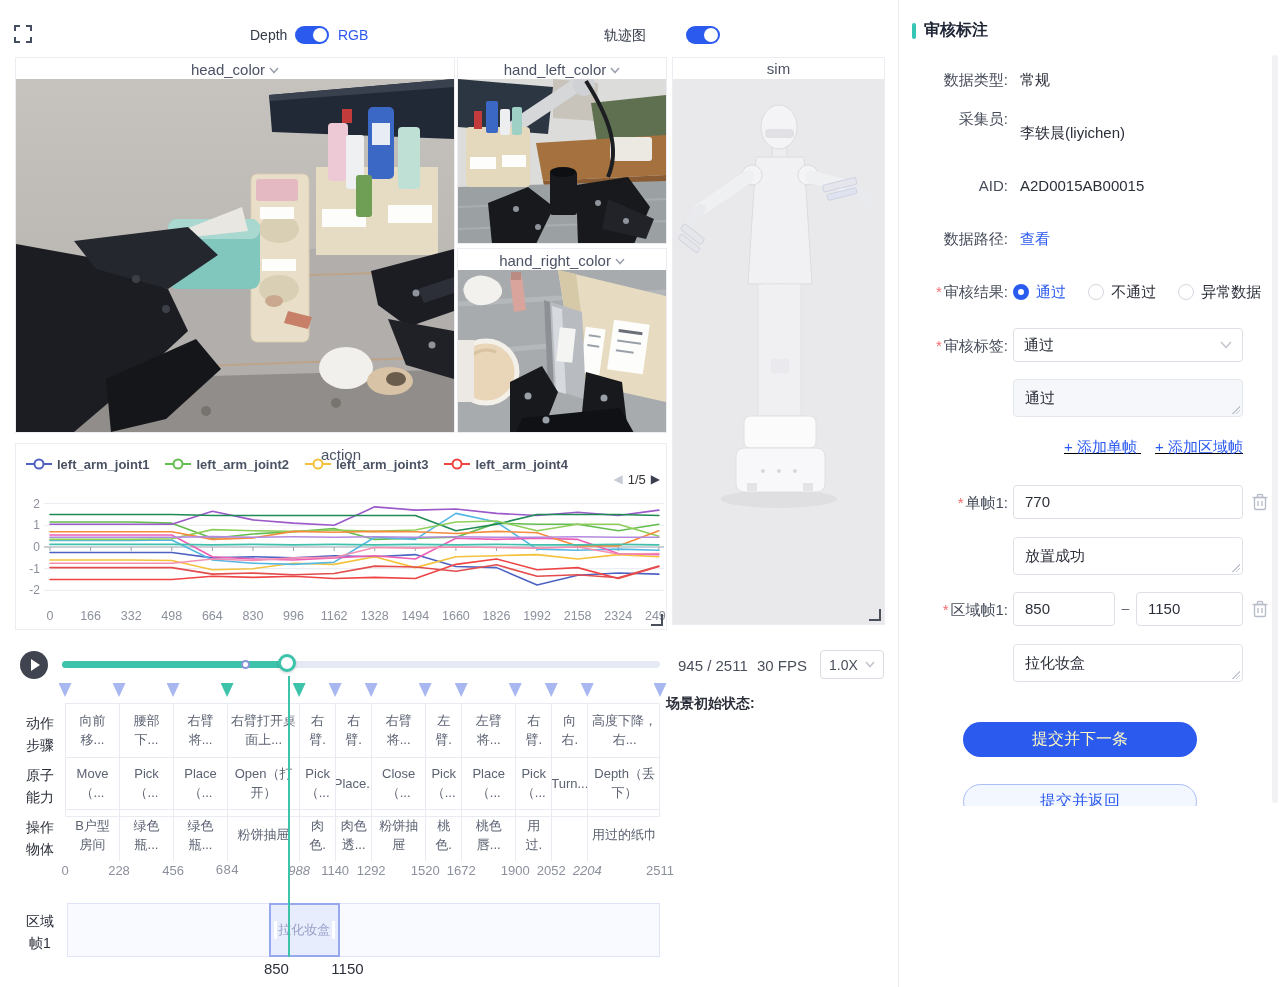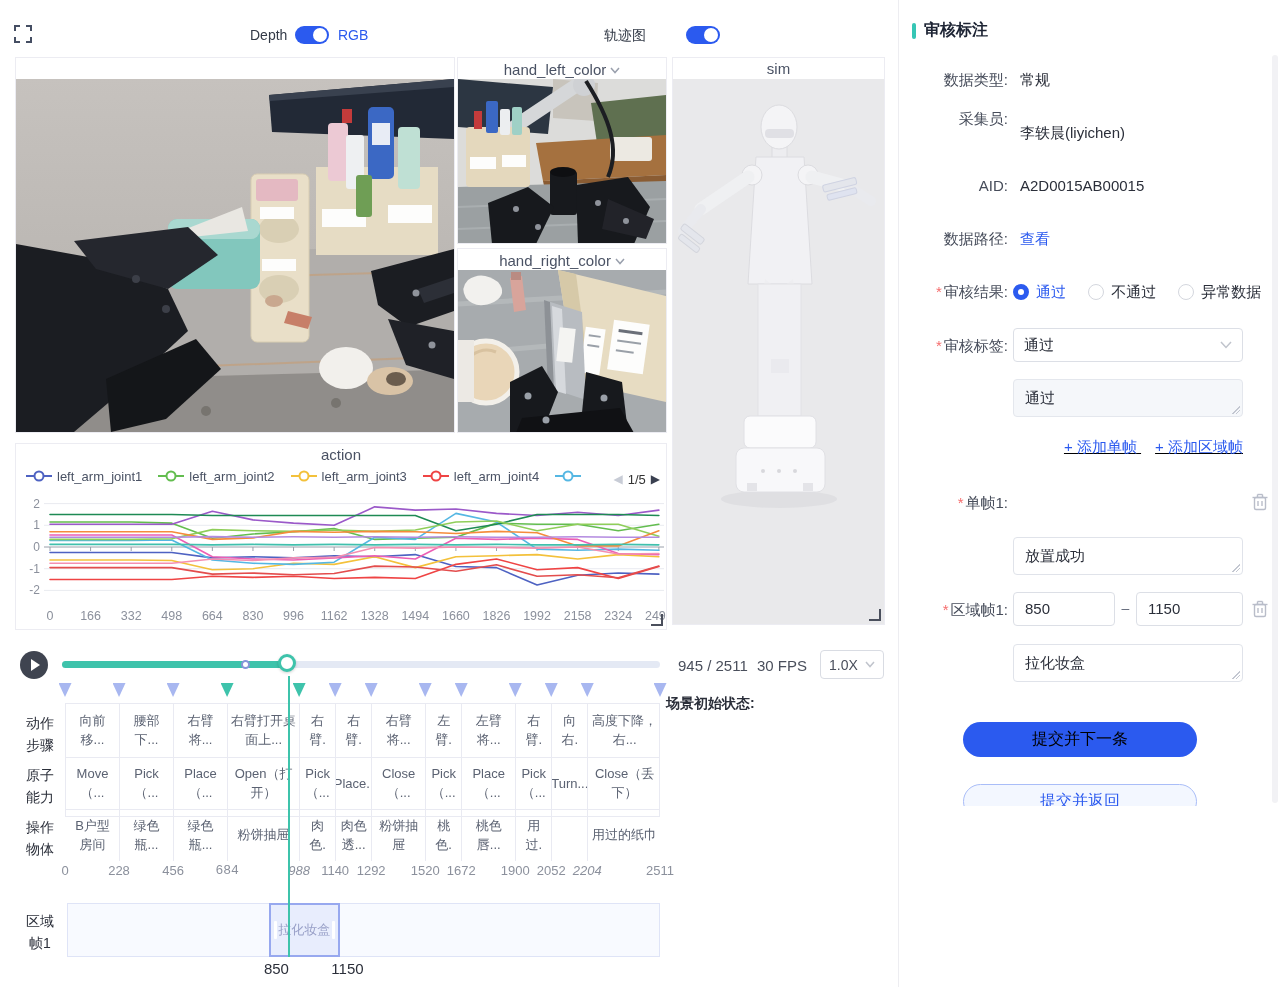--- a/index.html
+++ b/index.html
@@ -9,21 +9,21 @@
   .topbar-label{font-size:14px;color:#333a47;}
   .toggle{width:34px;height:18px;border-radius:10px;background:#2b5aef;position:relative;display:inline-block;cursor:pointer;}
   .toggle::after{content:'';position:absolute;right:2px;top:2px;width:14px;height:14px;border-radius:50%;background:#fff;}
   
   .panel{position:absolute;border:1px solid #ececf2;background:#fff;box-sizing:border-box;}
   .panel-title{height:21px;line-height:21px;text-align:center;font-size:15px;color:#4a5264;white-space:nowrap;}
   .panel-title .chev{display:inline-block;margin-left:4px;vertical-align:1px;}
   .cam-img{position:absolute;left:0;right:0;top:21px;bottom:0;overflow:hidden;}
   .cam-img svg{display:block;}
   
-  .legend-row{position:absolute;left:10px;top:24px;width:555px;height:22px;overflow:hidden;white-space:nowrap;}
+  .legend-row{position:absolute;left:10px;top:12px;width:555px;height:22px;overflow:hidden;white-space:nowrap;font-weight:bold;}
   .legend-item{display:inline-flex;align-items:center;margin-right:16px;font-size:13px;color:#4a5264;cursor:pointer;}
   .legend-item svg{margin-right:5px;}
   .pagination{position:absolute;right:6px;top:24px;height:22px;display:flex;align-items:center;font-size:13px;color:#333;gap:5px;}
   .pg-arrow{font-size:12px;cursor:pointer;}
   
   .play-btn{position:absolute;left:20px;top:651px;width:28px;height:28px;border-radius:50%;background:#3f4450;cursor:pointer;}
   .play-btn::after{content:'';position:absolute;left:11px;top:8px;border-left:9px solid #fff;border-top:6px solid transparent;border-bottom:6px solid transparent;}
   .slider-track{position:absolute;left:62px;top:661px;width:598px;height:7px;border-radius:4px;background:#e4e9f4;cursor:pointer;}
   .slider-fill{position:absolute;left:62px;top:661px;height:7px;border-radius:4px;background:#3ec3ab;}
   .slider-handle{position:absolute;top:654px;width:18px;height:18px;border-radius:50%;background:#fff;border:3px solid #3ec3ab;box-sizing:border-box;box-shadow:0 1px 3px rgba(0,0,0,.18);cursor:grab;}
@@ -63,21 +63,21 @@
   .radio-opt{margin-right:18px;font-size:15px;color:#2b2f3a;white-space:nowrap;cursor:pointer;}
   .select-box{position:absolute;left:113px;width:230px;height:34px;border:1px solid #dcdfe6;border-radius:4px;background:#fff;font-size:15px;color:#2b2f3a;display:flex;align-items:center;justify-content:space-between;padding:0 10px;box-sizing:border-box;cursor:pointer;}
   .note-area{position:absolute;left:113px;width:230px;height:38px;border:1px solid #e0e3ea;border-radius:4px;background:#fff;font-size:15px;color:#2b2f3a;padding:8px 11px;box-sizing:border-box;line-height:20px;}
   .note-area.gray{background:#f5f7fa;border-color:#e4e7ed;}
   .resize-glyph{position:absolute;right:2px;bottom:2px;width:9px;height:9px;background:
      linear-gradient(135deg,transparent 0 55%,#c3c7d1 55% 63%,transparent 63% 75%,#c3c7d1 75% 83%,transparent 83%);}
   .ipt{position:absolute;height:34px;border:1px solid #dcdfe6;border-radius:4px;background:#fff;font-size:15px;color:#2b2f3a;padding:0 11px;box-sizing:border-box;line-height:32px;}
   .trash{position:absolute;left:352px;width:16px;height:18px;cursor:pointer;}
   .add-links{position:absolute;left:113px;width:230px;text-align:right;font-size:15px;white-space:nowrap;text-decoration:underline;}
   .add-links span{margin-left:14px;}
-  .btn-primary{position:absolute;left:63px;width:234px;height:35px;border-radius:18px;background:#2b5aef;color:#000000;font-size:16px;display:flex;align-items:center;justify-content:center;cursor:pointer;}
+  .btn-primary{position:absolute;left:63px;width:234px;height:35px;border-radius:18px;background:#2b5aef;color:#fef9c3;font-size:16px;display:flex;align-items:center;justify-content:center;cursor:pointer;}
   .btn-outline{position:absolute;left:63px;width:234px;height:35px;border-radius:18px;background:#f3f7ff;border:1px solid #a9bdf8;color:#2b5aef;font-size:16px;display:flex;align-items:center;justify-content:center;box-sizing:border-box;cursor:pointer;}
   #rp-scrollbar{position:absolute;left:372px;top:55px;width:6px;height:748px;background:#f2f2f5;border-radius:3px;}
   .corner-resize{position:absolute;right:3px;bottom:3px;width:10px;height:10px;border-right:2px solid #4a4f5c;border-bottom:2px solid #4a4f5c;}
 </style>
 </head>
 <body>
 
 <div id="app">
 
   
@@ -90,20 +90,25 @@
     </g>
   </svg>
   <span class="abs topbar-label" style="left:250px;top:27px;">Depth</span>
   <span class="abs toggle" style="left:295px;top:26px;"></span>
   <span class="abs topbar-label" style="left:338px;top:27px;color:#2b5aef;">RGB</span>
   <span class="abs topbar-label" style="left:604px;top:27px;">轨迹图</span>
   <span class="abs toggle" style="left:648px;top:26px;"></span>
 
   
   <div class="panel" style="left:15px;top:57px;width:440px;height:376px;">
+    <div class="panel-title">
+      <span>head_color</span><span class="chev"><svg width="10" height="7" viewBox="0 0 10 7">
+            <polyline points="1,1 5,5.5 9,1" fill="none" stroke="#9aa0ad" stroke-width="1.5"></polyline>
+          </svg></span>
+    </div>
     <div class="cam-img">
       <svg width="438" height="353" viewBox="0 0 438 353">
         <defs>
             <linearGradient id="wallg" x1="0" y1="0" x2="0" y2="1">
               <stop offset="0" stop-color="#c6c2be"></stop>
               <stop offset="1" stop-color="#b2aeaa"></stop>
             </linearGradient>
           </defs>
         <rect width="438" height="353" fill="url(#wallg)"></rect>
         <polygon points="253,16 438,0 438,60 256,53" fill="#222936"></polygon>
@@ -438,21 +443,21 @@
         <div class="t-cell" style="left: 54.0263px; width: 54.0263px;">Pick（...</div>
         <div class="t-cell" style="left: 108.053px; width: 54.0263px;">Place（...</div>
         <div class="t-cell" style="left: 162.079px; width: 72.035px;">Open（打开）</div>
         <div class="t-cell" style="left: 234.114px; width: 36.0175px;">Pick（...</div>
         <div class="t-cell" style="left: 270.131px; width: 36.0175px;">Place..</div>
         <div class="t-cell" style="left: 306.149px; width: 54.0263px;">Close（...</div>
         <div class="t-cell" style="left: 360.175px; width: 36.0175px;">Pick（...</div>
         <div class="t-cell" style="left: 396.193px; width: 54.0263px;">Place（...</div>
         <div class="t-cell" style="left: 450.219px; width: 36.0175px;">Pick（...</div>
         <div class="t-cell" style="left: 486.237px; width: 36.0175px;">Turn...</div>
-        <div class="t-cell" style="left: 522.254px; width: 72.7459px;">Close（丢下）</div>
+        <div class="t-cell" style="left: 522.254px; width: 72.7459px;">Depth（丢下）</div>
       </div>
       <div class="t-row" style="top: 105px; height: 51px; border-top: 1px solid rgb(233, 234, 242);">
         <div class="t-cell" style="left: 0px; width: 54.0263px;">B户型房间</div>
         <div class="t-cell" style="left: 54.0263px; width: 54.0263px;">绿色瓶...</div>
         <div class="t-cell" style="left: 108.053px; width: 54.0263px;">绿色瓶...</div>
         <div class="t-cell" style="left: 162.079px; width: 72.035px;">粉饼抽屉</div>
         <div class="t-cell" style="left: 234.114px; width: 36.0175px;">肉色.</div>
         <div class="t-cell" style="left: 270.131px; width: 36.0175px;">肉色透...</div>
         <div class="t-cell" style="left: 306.149px; width: 54.0263px;">粉饼抽屉</div>
         <div class="t-cell" style="left: 360.175px; width: 36.0175px;">桃色.</div>
@@ -530,20 +535,21 @@
           </svg>
       </div>
       <div class="note-area gray" style="top:379px;"><span>通过</span><div class="resize-glyph"></div></div>
 
       <div class="add-links" style="top:438px;">
         <span class="link">+ 添加单帧</span>
         <span class="link">+ 添加区域帧</span>
       </div>
 
       <div class="fr-label" style="top:494px;"><span class="req">*</span><span>单帧1:</span></div>
+      <div class="ipt" style="top:485px;left:113px;width:230px;"><span>770</span></div>
       <svg class="trash" style="top:493px;" viewBox="0 0 16 18">
         <g stroke="#b9bdc9" stroke-width="1.4" fill="none">
             <rect x="2.5" y="4.5" width="11" height="12" rx="1.5"></rect>
             <line x1="0.5" y1="4.5" x2="15.5" y2="4.5"></line>
             <line x1="5.5" y1="4.5" x2="5.5" y2="1.5"></line>
             <line x1="10.5" y1="4.5" x2="10.5" y2="1.5"></line>
             <line x1="5.5" y1="1.5" x2="10.5" y2="1.5"></line>
             <line x1="6" y1="8" x2="6" y2="13"></line>
             <line x1="10" y1="8" x2="10" y2="13"></line>
           </g>

